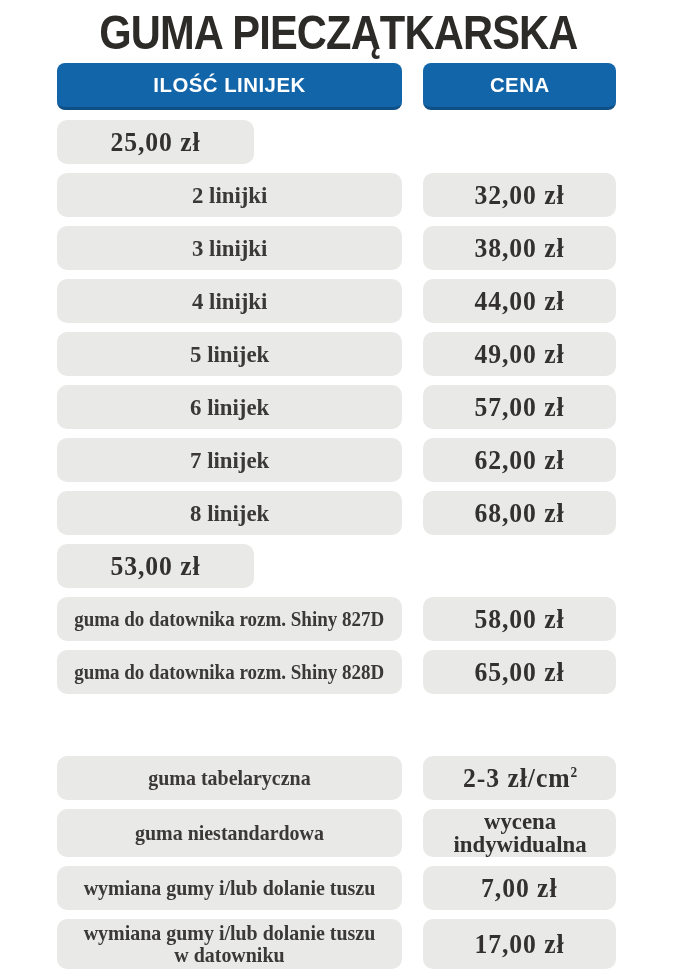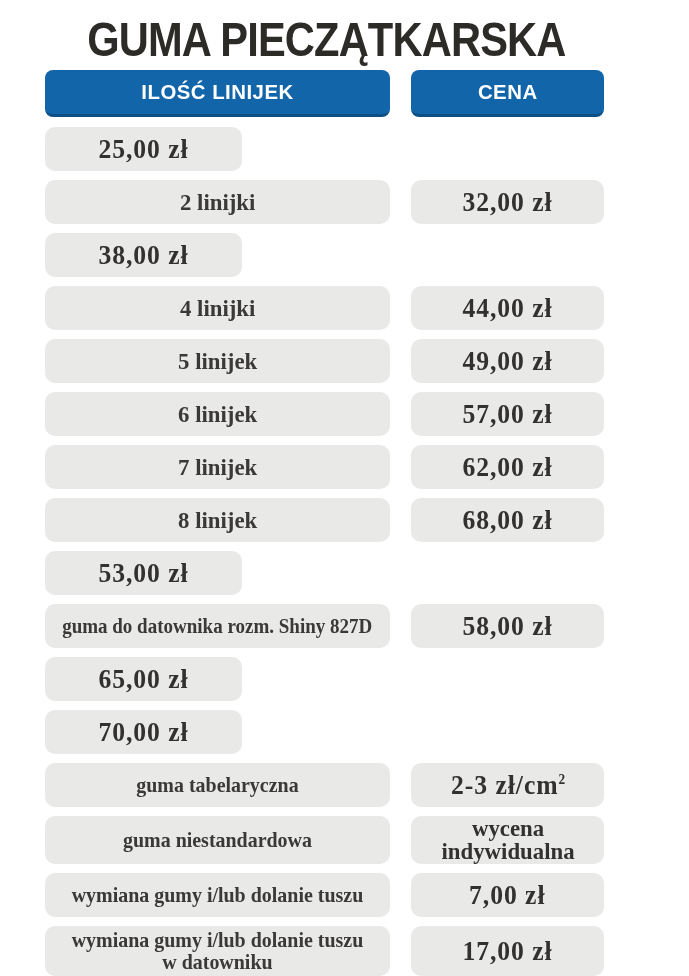--- a/index.html
+++ b/index.html
@@ -10,21 +10,21 @@
     --label-text:#3b3937;
     --price-text:#333130;
     --header-text:#ffffff;
   }
   *{margin:0;padding:0;box-sizing:border-box;}
   html,body{background:#ffffff;}
   body{
     width:689px;height:976px;overflow:hidden;
     font-family:"Liberation Serif", serif;
   }
-  .page{width:677px;height:976px;padding:13px 73px 0 45px;}
+  .page{width:677px;height:976px;padding:6px 73px 0 45px;margin-left:12px;}
   h1.title{
     text-align:center;
     font-family:"Liberation Sans", sans-serif;
     font-weight:bold;
     font-size:49px;
     line-height:52px;
     color:var(--title-text);
     white-space:nowrap;
     margin-bottom:5px;
   }
@@ -96,20 +96,23 @@
         </div>
         <div class="row">
           <div class="cell left">
             <div class="txt label lg">2 linijki</div>
           </div>
           <div class="cell right">
             <div class="txt price">32,00 zł</div>
           </div>
         </div>
         <div class="row">
+          <div class="cell left">
+            <div class="txt label lg">3 linijki</div>
+          </div>
           <div class="cell right">
             <div class="txt price">38,00 zł</div>
           </div>
         </div>
         <div class="row">
           <div class="cell left">
             <div class="txt label lg">4 linijki</div>
           </div>
           <div class="cell right">
             <div class="txt price">44,00 zł</div>
@@ -154,28 +157,28 @@
         </div>
         <div class="row">
           <div class="cell left">
             <div class="txt label sm">guma do datownika rozm. Shiny 827D</div>
           </div>
           <div class="cell right">
             <div class="txt price">58,00 zł</div>
           </div>
         </div>
         <div class="row">
+          <div class="cell left">
+            <div class="txt label sm">guma do datownika rozm. Shiny 828D</div>
+          </div>
           <div class="cell right">
             <div class="txt price">65,00 zł</div>
           </div>
         </div>
         <div class="row">
-          <div class="cell right">
-            <div class="txt price">70,00 zł</div>
-          </div>
         </div>
         <div class="row">
           <div class="cell left">
             <div class="txt label md">guma tabelaryczna</div>
           </div>
           <div class="cell right">
             <div class="txt price">2-3 zł/cm<sup>2</sup></div>
           </div>
         </div>
         <div class="row tall">

